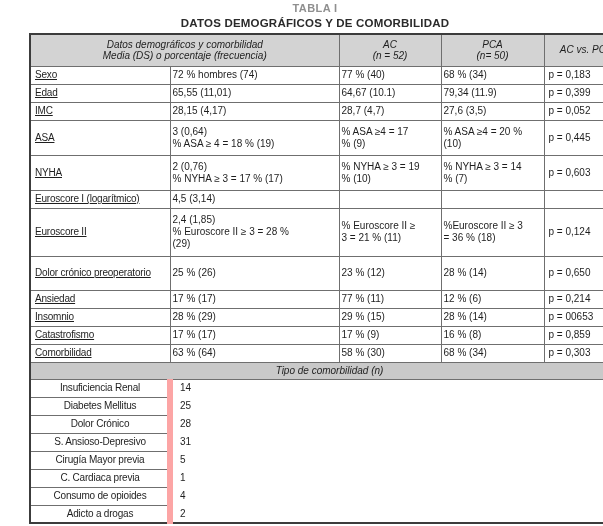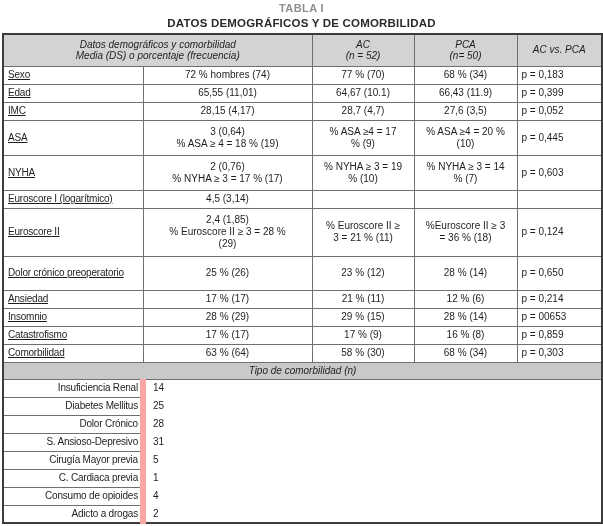--- a/index.html
+++ b/index.html
@@ -4,21 +4,21 @@
 <style>
   * { box-sizing: border-box; }
   html, body {
     margin: 0; padding: 0;
     width: 603px; height: 526px;
     background: #ffffff;
     font-family: "Liberation Sans", sans-serif;
     color: #1e1e1e;
     -webkit-font-smoothing: antialiased;
   }
-  .page { width: 603px; padding-top: 2px; }
+  .page { width: 603px; padding-top: 2px; padding-left: 27px; }
   .title-block { text-align: center; line-height: 1.25; margin-bottom: 3px; }
   .table-number {
     font-size: 11px; font-weight: bold; color: #8f8f8f; letter-spacing: 0.4px;
   }
   .table-title {
     font-size: 11.5px; font-weight: bold; color: #2a2a2a; letter-spacing: 0.2px;
   }
   table.main {
     border-collapse: collapse;
     table-layout: fixed;
@@ -45,35 +45,35 @@
     text-align: center;
     white-space: pre-line;
     height: 32px;
   }
   td.label {
     text-align: left;
     padding-left: 4px;
     letter-spacing: -0.2px;
     text-decoration: underline;
   }
-  td.val { text-align: center; white-space: pre-line; }
+  td.val { white-space: pre-line; }
   td.p { text-align: left; padding-left: 4px; white-space: nowrap; }
   tr.r18 td { height: 18px; }
   tr.r35 td { height: 35px; }
   tr.r48 td { height: 48px; }
   tr.r34 td { height: 34px; }
   tr.band td {
     background: #c9c9c9;
     font-style: italic;
     text-align: center;
     height: 17px;
     margin-left: 28px;
   }
   td.blabel {
-    text-align: right; padding-left: 4px; letter-spacing: -0.2px;
+    text-align: center; padding-left: 4px; letter-spacing: -0.2px;
     border-right: 1px solid #6f6f6f;
     height: 18px;
   }
   td.bval {
     border-top: none; border-bottom: none; border-right: none;
     border-left: 6px solid #fca5a5;
     text-align: left; padding-left: 7px;
   }
 </style>
 </head>
@@ -101,29 +101,29 @@
         <td>AC
 (n = 52)</td>
         <td>PCA
 (n= 50)</td>
         <td>AC vs. PCA</td>
       </tr>
 
       <tr class="r18">
         <td class="label">Sexo</td>
         <td class="val">72 % hombres (74)</td>
-        <td class="val">77 % (70)</td>
+        <td class="val">77 % (40)</td>
         <td class="val">68 % (34)</td>
         <td class="p">p = 0,183</td>
       </tr>
       <tr class="r18">
         <td class="label">Edad</td>
         <td class="val">65,55 (11,01)</td>
         <td class="val">64,67 (10.1)</td>
-        <td class="val">66,43 (11.9)</td>
+        <td class="val">79,34 (11.9)</td>
         <td class="p">p = 0,399</td>
       </tr>
       <tr class="r18">
         <td class="label">IMC</td>
         <td class="val">28,15 (4,17)</td>
         <td class="val">28,7 (4,7)</td>
         <td class="val">27,6 (3,5)</td>
         <td class="p">p = 0,052</td>
       </tr>
       <tr class="r35">
@@ -167,21 +167,21 @@
       <tr class="r34">
         <td class="label">Dolor crónico preoperatorio</td>
         <td class="val">25 % (26)</td>
         <td class="val">23 % (12)</td>
         <td class="val">28 % (14)</td>
         <td class="p">p = 0,650</td>
       </tr>
       <tr class="r18">
         <td class="label">Ansiedad</td>
         <td class="val">17 % (17)</td>
-        <td class="val">21 % (11)</td>
+        <td class="val">77 % (11)</td>
         <td class="val">12 % (6)</td>
         <td class="p">p = 0,214</td>
       </tr>
       <tr class="r18">
         <td class="label">Insomnio</td>
         <td class="val">28 % (29)</td>
         <td class="val">29 % (15)</td>
         <td class="val">28 % (14)</td>
         <td class="p">p = 00653</td>
       </tr>

